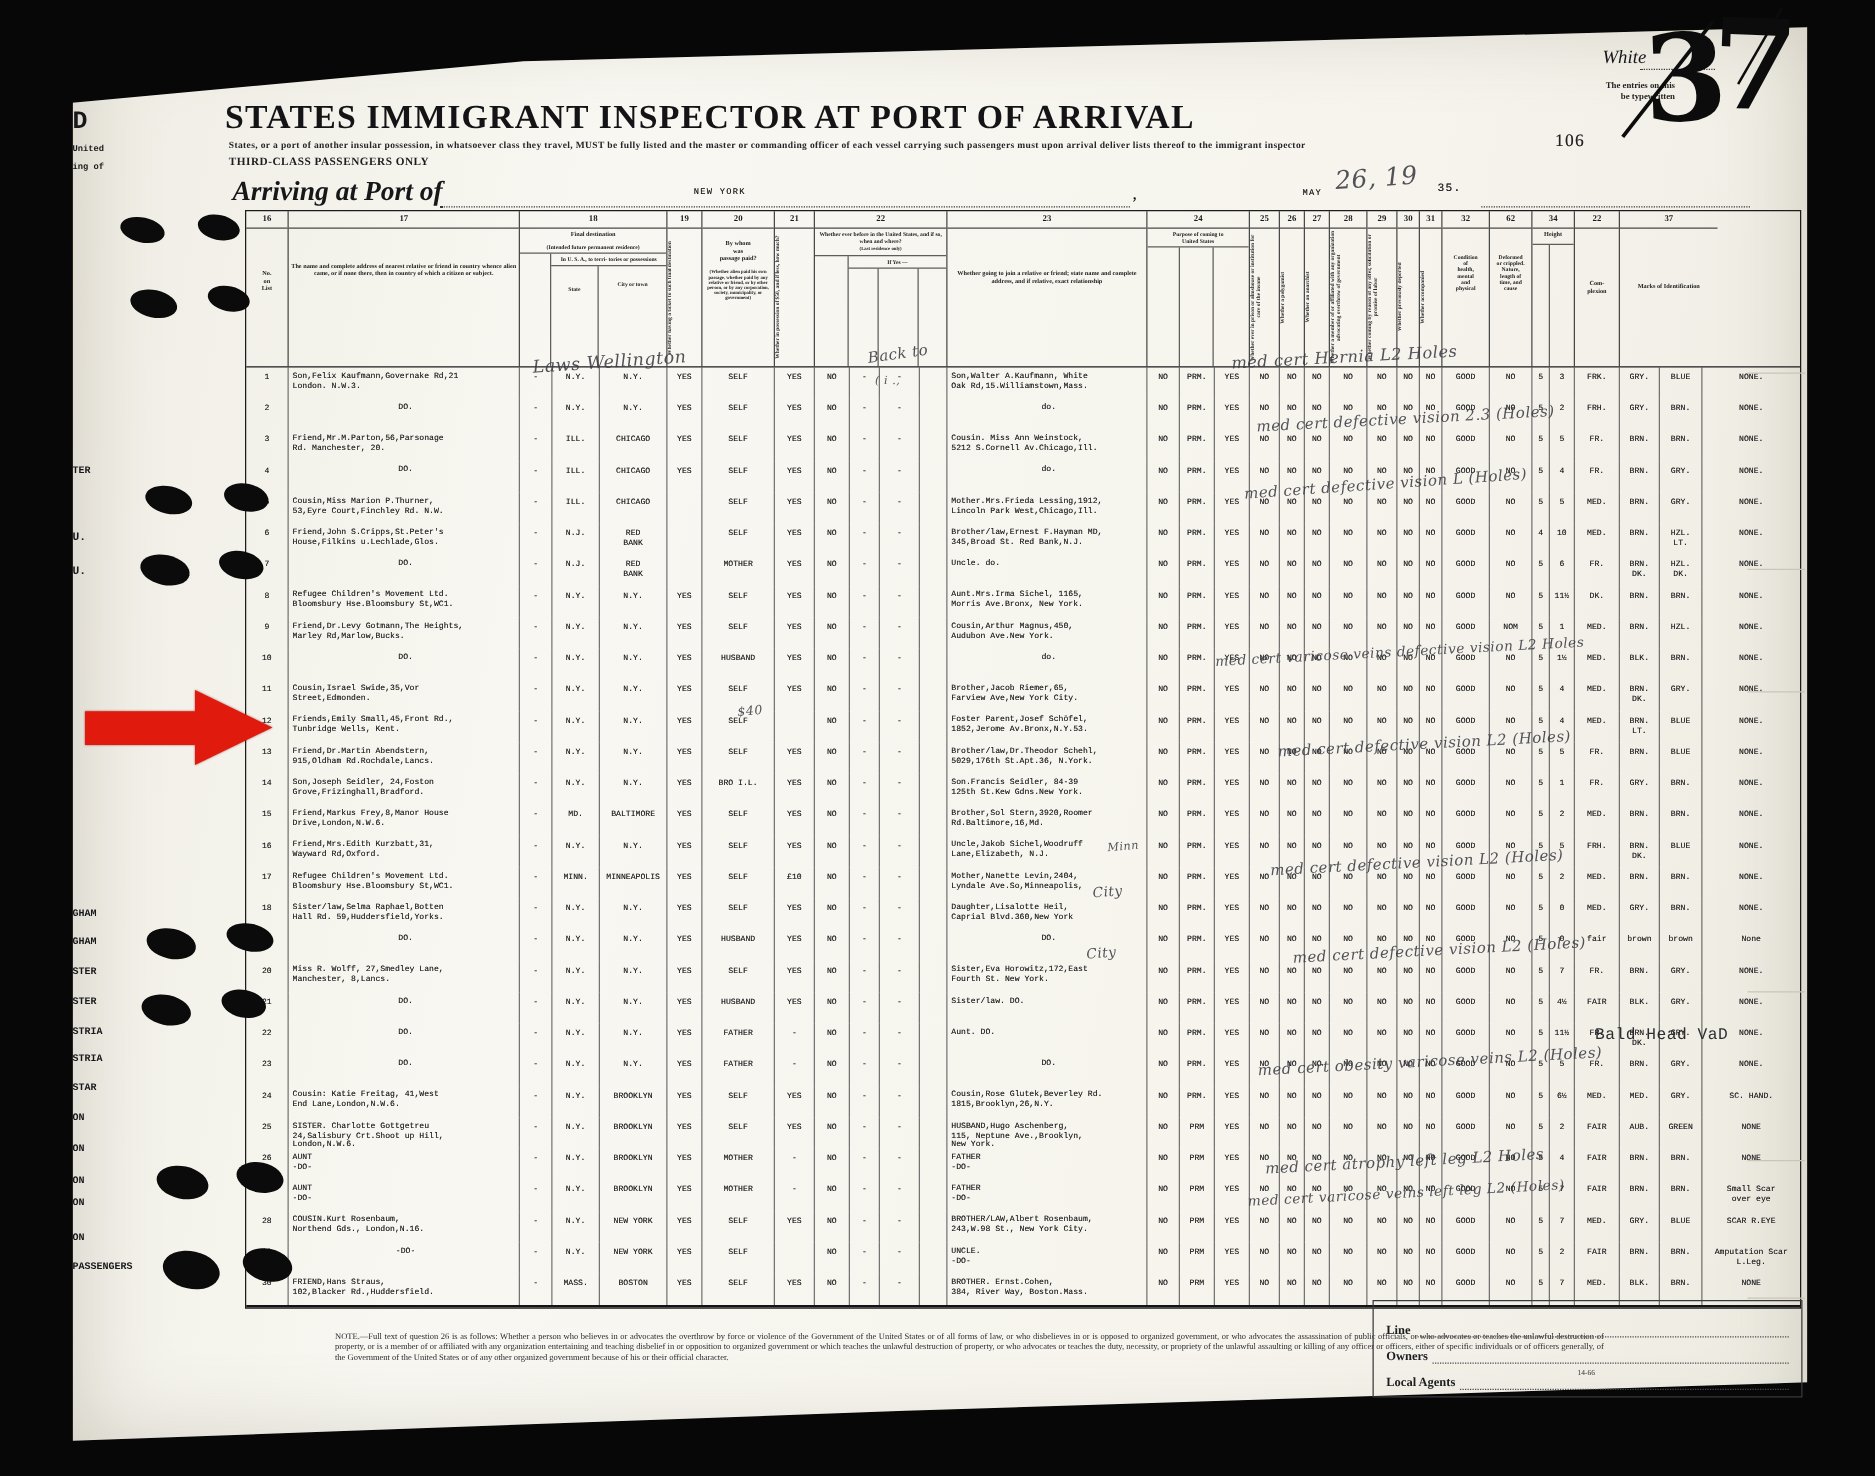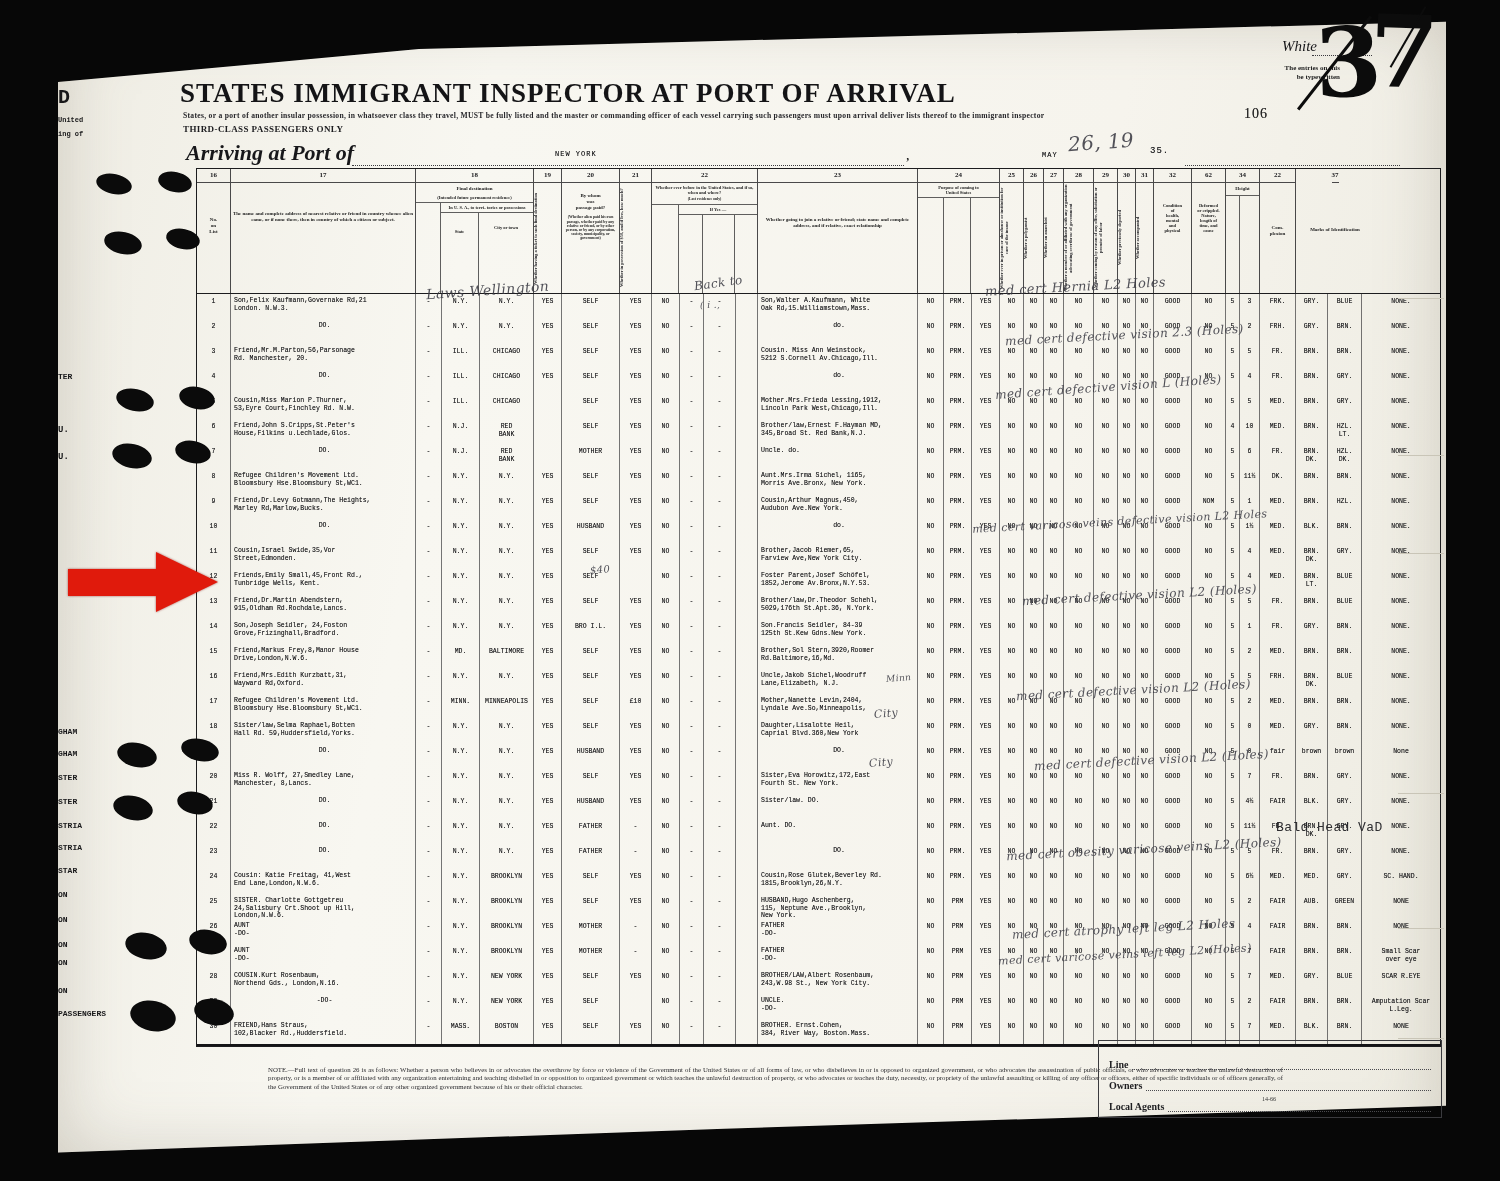--- a/index.html
+++ b/index.html
@@ -26,21 +26,21 @@
            text-align:right;white-space:pre-line;line-height:9px;}
   .sheetno{font-family:"Liberation Serif",serif;font-size:14px;color:#222;letter-spacing:1px;}
   .stamp{font-family:"DejaVu Serif",serif;font-weight:bold;color:#0c0c0c;}
   .stamp .s3{position:absolute;left:0;top:12px;font-size:96px;line-height:90px;transform:rotate(-2deg);}
   .stamp .s7{position:absolute;left:54px;top:0;font-size:100px;line-height:92px;transform:rotate(2deg);}
   .slash{position:absolute;background:#0c0c0c;}
   
   .manifest{position:absolute;left:196px;top:168px;width:1243px;border:1.6px solid #1c1c1e;background:transparent;}
   .thead{display:flex;border-bottom:1.4px solid #1c1c1e;height:124px;}
   .hcol{display:flex;flex-direction:column;border-right:1px solid rgba(30,30,32,.8);box-sizing:border-box;}
-  .hcol:last-child{border-right:none;align-items:center;}
+  .hcol:last-child{border-right:none;}
   .hnum{height:13px;line-height:13px;text-align:center;border-bottom:1px solid rgba(30,30,32,.8);
         font-family:"Liberation Serif",serif;font-weight:bold;font-size:7px;color:#1b1b1e;}
   .hlab{flex:1;overflow:hidden;position:relative;font-family:"Liberation Serif",serif;color:#222;}
   .lab5{font-size:5px;line-height:5.8px;font-weight:bold;padding:3px 1px;text-align:center;}
   .lab45{font-size:4.5px;line-height:5px;font-weight:bold;padding:2px 1px;text-align:center;}
   .vt{writing-mode:vertical-rl;transform:rotate(180deg);font-size:4.4px;line-height:4.8px;
       font-weight:bold;text-align:center;overflow:hidden;height:100%;width:100%;color:#2a2a2e;}
   .subrow{display:flex;flex:1;border-top:1px solid rgba(30,30,32,.7);}
   .subcell{border-right:1px solid rgba(30,30,32,.7);box-sizing:border-box;overflow:hidden;}
   .subcell:last-child{border-right:none;}

